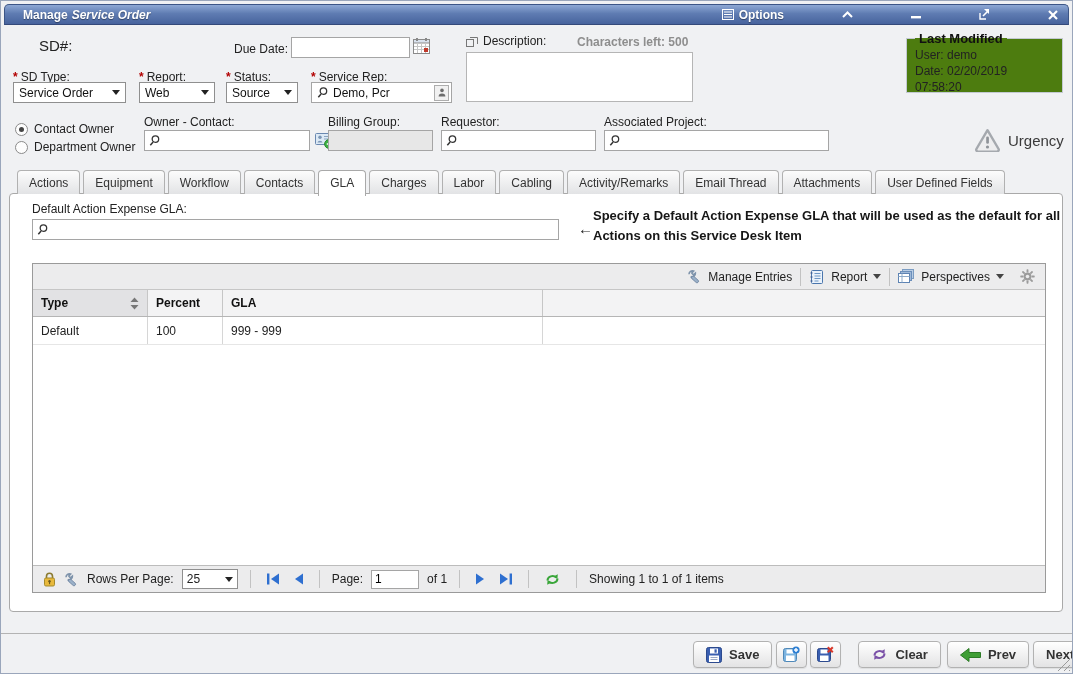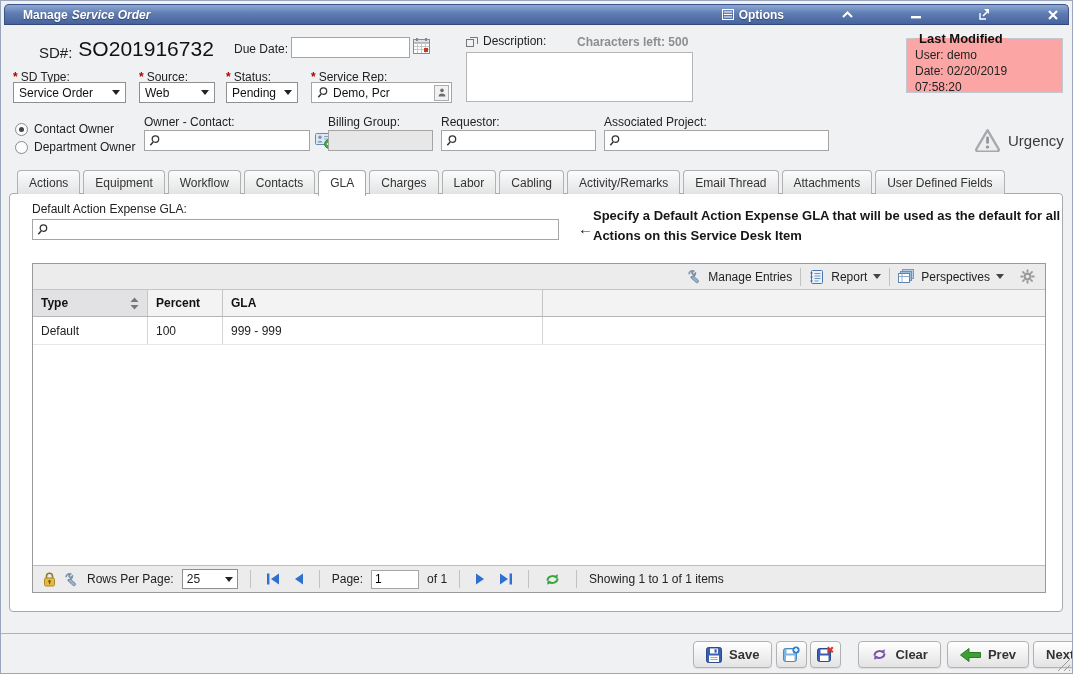--- a/index.html
+++ b/index.html
@@ -22,21 +22,21 @@
   .tinput { background:#fff; border:1px solid #a5a5a5; height:21px; font-size:12px; padding:0 3px; font-family:"Liberation Sans",sans-serif; }
   .search-wrap { position:relative; }
   .search-wrap .mag { position:absolute; left:4px; top:4px; }
   .search-wrap input { padding-left:19px; width:100%; height:21px; }
   .fake-select { background:#fff; border:1px solid #8f8f8f; height:21px; display:flex; align-items:center; justify-content:space-between; padding:0 5px; font-size:12px; color:#111; cursor:default; }
   .caret { width:0; height:0; border:4px solid transparent; border-top:5px solid #222; margin-top:4px; }
   .abs { position:absolute; }
 
   
   fieldset.lastmod { position:absolute; left:905px; top:30px; width:157px; height:62px;
-    border:1px solid #c3c9d2; background:#fca5a5; padding:1px 8px 0; }
+    border:1px solid #c3c9d2; background:#4d7c0f; padding:1px 8px 0; }
   fieldset.lastmod legend { font-size:13px; font-weight:bold; color:#111; padding:0 4px; }
   fieldset.lastmod div { font-size:12px; color:#222; line-height:16px; }
 
   
   .radio-row { display:flex; align-items:flex-end; gap:6px; font-size:12px; color:#222; }
   .radio { width:13px; height:13px; border-radius:50%; border:1px solid #8a8a8a; background:#fdfdfd; position:relative; }
   .radio.sel::after { content:""; position:absolute; left:3px; top:3px; width:5px; height:5px; border-radius:50%; background:#444; }
 
   
   .tabs { position:absolute; left:16px; top:169px; display:flex; align-items:flex-end; gap:3px; z-index:3; }
@@ -123,21 +123,20 @@
           <svg width="10" height="10" viewBox="0 0 10 10">
             <line x1="1" y1="1" x2="9" y2="9" stroke="#fff" stroke-width="2.2"></line>
             <line x1="9" y1="1" x2="1" y2="9" stroke="#fff" stroke-width="2.2"></line>
           </svg>
         </div>
     </div>
   </div>
 
   <div class="abs" style="left:38px; top:36px; display:flex; align-items:flex-end; gap:6px;">
     <span style="font-size:15px; color:#222;">SD#:</span>
-    <span style="font-size:21px; color:#111;">SO201916732</span>
   </div>
   <span class="lbl abs" style="left:233px; top:41px;">Due Date:</span>
   <input class="tinput abs" style="left: 290px; top: 36px; width: 119px;" value="">
   <div class="abs" style="left:412px; top:37px; cursor:pointer;">
     <svg width="17" height="16" viewBox="0 0 17 16">
         <rect x="0.5" y="1.5" width="16" height="14" fill="#fff" stroke="#8a8a8a"></rect>
         <rect x="0.5" y="1.5" width="16" height="3.5" fill="#d9e2ee" stroke="#8a8a8a"></rect>
         <line x1="4.5" y1="5" x2="4.5" y2="15" stroke="#c6c6c6"></line>
         <line x1="8.5" y1="5" x2="8.5" y2="15" stroke="#c6c6c6"></line>
         <line x1="12.5" y1="5" x2="12.5" y2="15" stroke="#c6c6c6"></line>
@@ -163,29 +162,29 @@
     <div>User: demo</div>
     <div>Date: 02/20/2019 07:58:20</div>
   </fieldset>
 
   <div class="abs" style="left:12px; top:66px;"><span class="req">*</span><span class="lbl">SD Type:</span></div>
   <div class="fake-select abs" style="left:12px; top:81px; width:113px;">
       <span>Service Order</span>
       <span class="caret"></span>
     </div>
 
-  <div class="abs" style="left:138px; top:66px;"><span class="req">*</span><span class="lbl">Source:</span></div>
+  <div class="abs" style="left:138px; top:66px;"><span class="req">*</span><span class="lbl">Report:</span></div>
   <div class="fake-select abs" style="left:138px; top:81px; width:76px;">
       <span>Web</span>
       <span class="caret"></span>
     </div>
 
   <div class="abs" style="left:225px; top:66px;"><span class="req">*</span><span class="lbl">Status:</span></div>
   <div class="fake-select abs" style="left:225px; top:81px; width:72px;">
-      <span>Pending</span>
+      <span>Source</span>
       <span class="caret"></span>
     </div>
 
   <div class="abs" style="left:310px; top:66px;"><span class="req">*</span><span class="lbl">Service Rep:</span></div>
   <div class="abs" style="left:310px; top:81px; width:141px; height:21px; background:#fff; border:1px solid #a5a5a5; display:flex; align-items:center; padding:0 2px 0 4px;">
     <svg width="13" height="13" viewBox="0 0 14 14">
         <circle cx="8" cy="5.5" r="3.5" fill="none" stroke="#333" stroke-width="1.4"></circle>
         <line x1="5.5" y1="8.5" x2="2.5" y2="12" stroke="#333" stroke-width="1.6"></line>
       </svg>
     <span style="font-size:12px; color:#111; flex:1; padding-left:4px;">Demo, Pcr</span>

